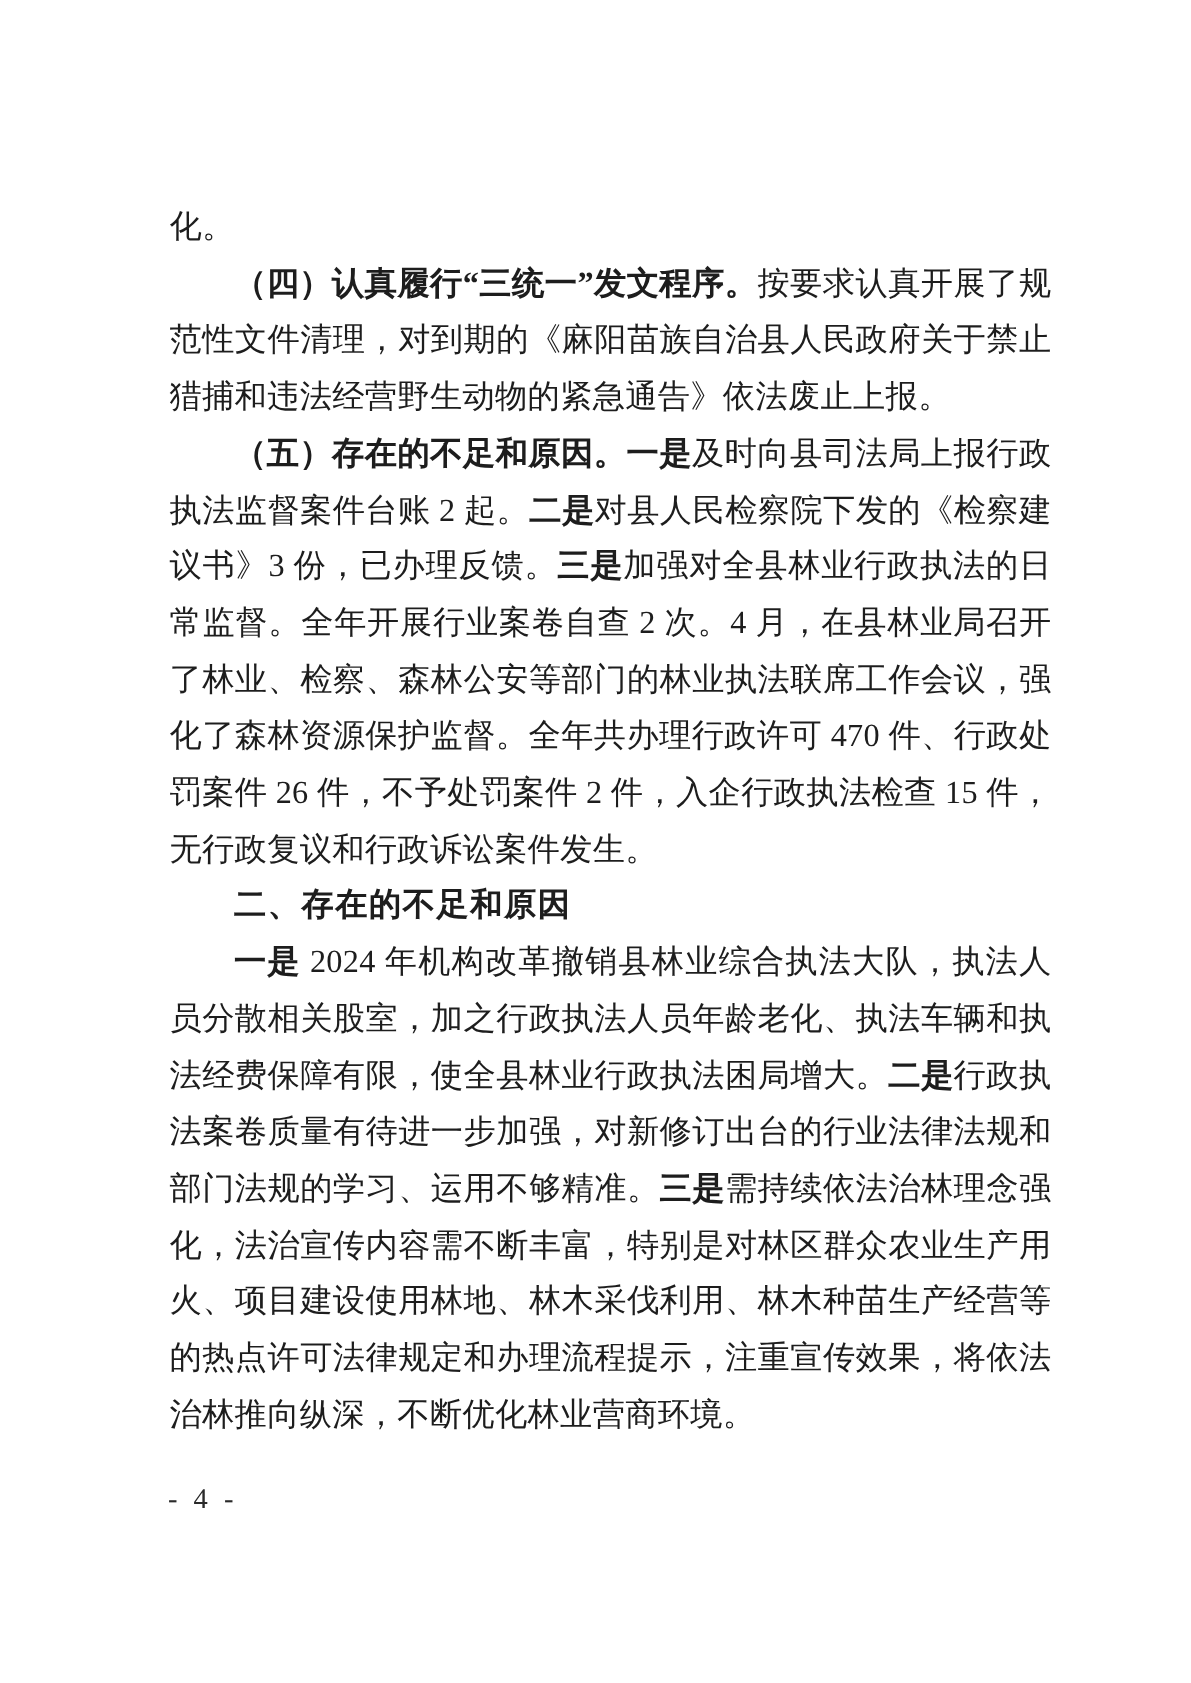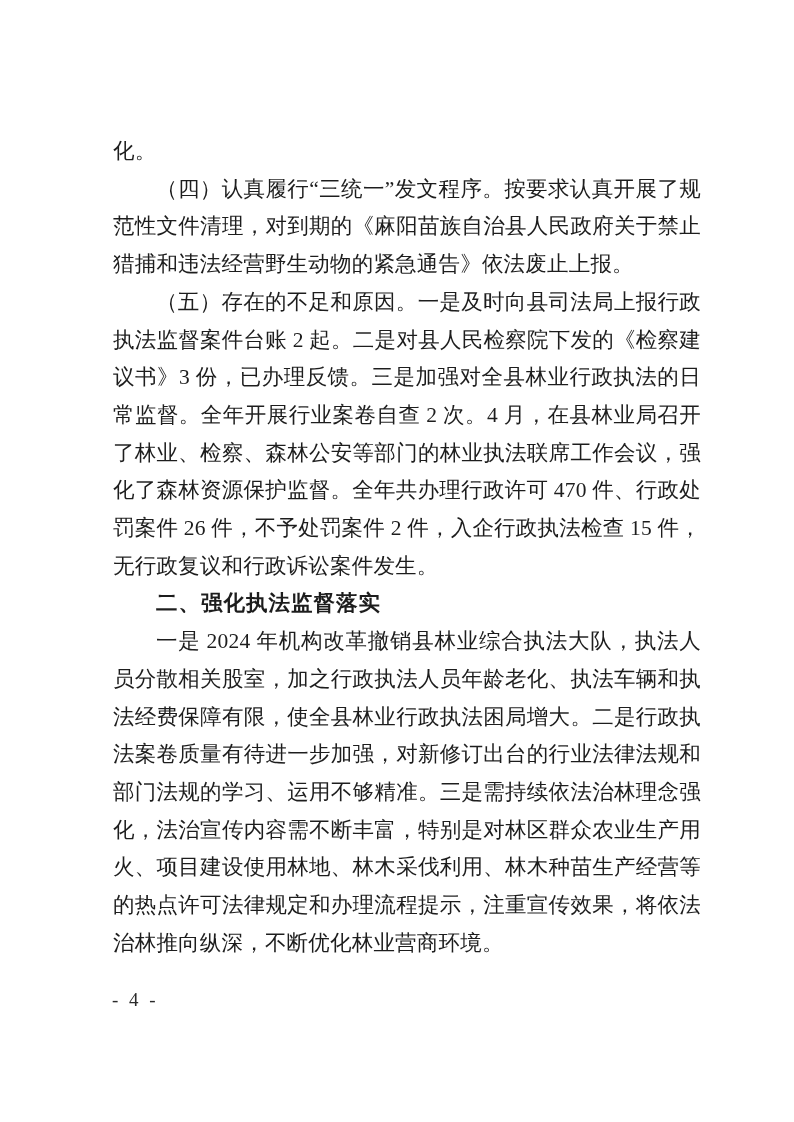--- a/index.html
+++ b/index.html
@@ -30,21 +30,21 @@
   }
   .content p {
     margin: 0;
     padding: 0;
     text-indent: 2em;
   }
   .content p.no-indent {
     text-indent: 0;
   }
   .run-bold {
-    font-weight: normal;
+    font-weight: bold;
     margin-top: 32px;
   }
   .section-heading {
     font-weight: bold;
     font-family: "Liberation Sans", "DejaVu Sans", sans-serif;
     letter-spacing: 1px;
   }
   .page-footer {
     position: absolute;
     left: 112px;
@@ -61,21 +61,21 @@
 <div class="page">
 
   <div class="content">
 
     <p class="no-indent"><span>化。</span></p>
 
     <p><span class="run-bold">（四）认真履行“三统一”发文程序。</span><span>按要求认真开展了规范性文件清理，对到期的《麻阳苗族自治县人民政府关于禁止猎捕和违法经营野生动物的紧急通告》依法废止上报。</span></p>
 
     <p><span class="run-bold">（五）存在的不足和原因。</span><span class="run-bold">一是</span><span>及时向县司法局上报行政执法监督案件台账 2 起。</span><span class="run-bold">二是</span><span>对县人民检察院下发的《检察建议书》3 份，已办理反馈。</span><span class="run-bold">三是</span><span>加强对全县林业行政执法的日常监督。全年开展行业案卷自查 2 次。4 月，在县林业局召开了林业、检察、森林公安等部门的林业执法联席工作会议，强化了森林资源保护监督。全年共办理行政许可 470 件、行政处罚案件 26 件，不予处罚案件 2 件，入企行政执法检查 15 件，无行政复议和行政诉讼案件发生。</span></p>
 
-    <p class="section-heading"><span>二、强化执法监督落实</span></p>
+    <p class="section-heading"><span>二、存在的不足和原因</span></p>
 
     <p><span class="run-bold">一是</span><span> 2024 年机构改革撤销县林业综合执法大队，执法人员分散相关股室，加之行政执法人员年龄老化、执法车辆和执法经费保障有限，使全县林业行政执法困局增大。</span><span class="run-bold">二是</span><span>行政执法案卷质量有待进一步加强，对新修订出台的行业法律法规和部门法规的学习、运用不够精准。</span><span class="run-bold">三是</span><span>需持续依法治林理念强化，法治宣传内容需不断丰富，特别是对林区群众农业生产用火、项目建设使用林地、林木采伐利用、林木种苗生产经营等的热点许可法律规定和办理流程提示，注重宣传效果，将依法治林推向纵深，不断优化林业营商环境。</span></p>
 
   </div>
 
   <div class="page-footer">- 4 -</div>
 
 </div>
 
 </body></html>

